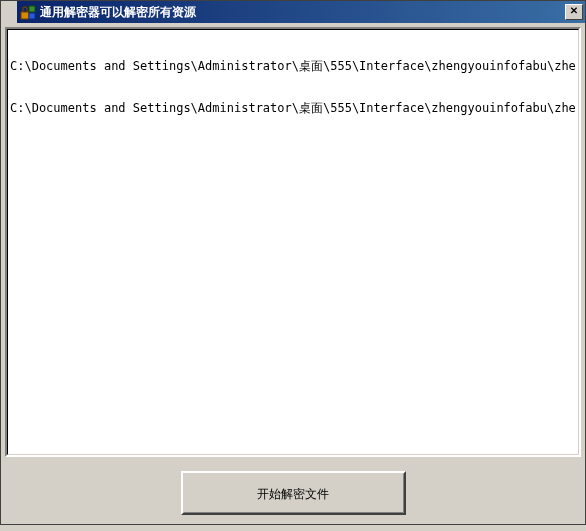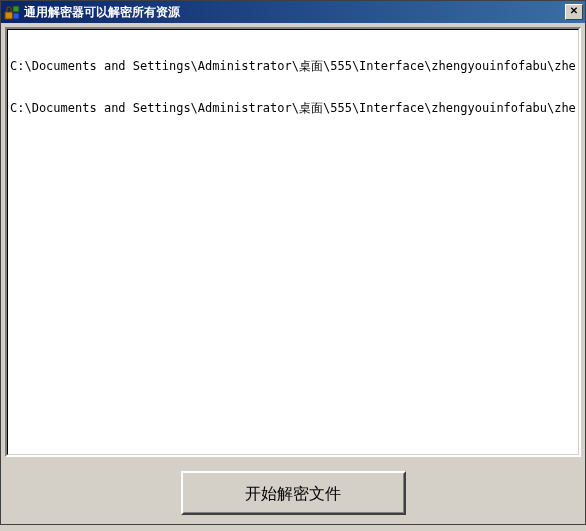--- a/index.html
+++ b/index.html
@@ -11,20 +11,21 @@
     background: #d4d0c8;
     overflow: hidden;
   }
   .window {
     width: 586px;
     height: 525px;
     box-sizing: border-box;
     background: #d4d0c8;
     border: 1px solid #404040;
     position: relative;
+    padding-left: 16px;
   }
   .titlebar {
     height: 22px;
     background: linear-gradient(to right, #0a246a, #3a6ea5);
     color: #ffffff;
     display: flex;
     align-items: center;
     padding: 0 2px 0 3px;
     font-size: 12px;
     font-weight: bold;
@@ -98,21 +99,21 @@
     justify-content: center;
     margin-top: 14px;
   }
   button.main-btn {
     width: 225px;
     height: 44px;
     background: #d4d0c8;
     border: 2px solid;
     border-color: #ffffff #404040 #404040 #ffffff;
     font-family: "SimSun", "宋体", sans-serif;
-    font-size: 16px;
+    font-size: 12px;
     cursor: pointer;
     padding: 0;
   }
   button.main-btn span {
     display: block;
     width: 100%;
     height: 100%;
     line-height: 40px;
     border: 1px solid;
     border-color: #d4d0c8 #808080 #808080 #d4d0c8;

